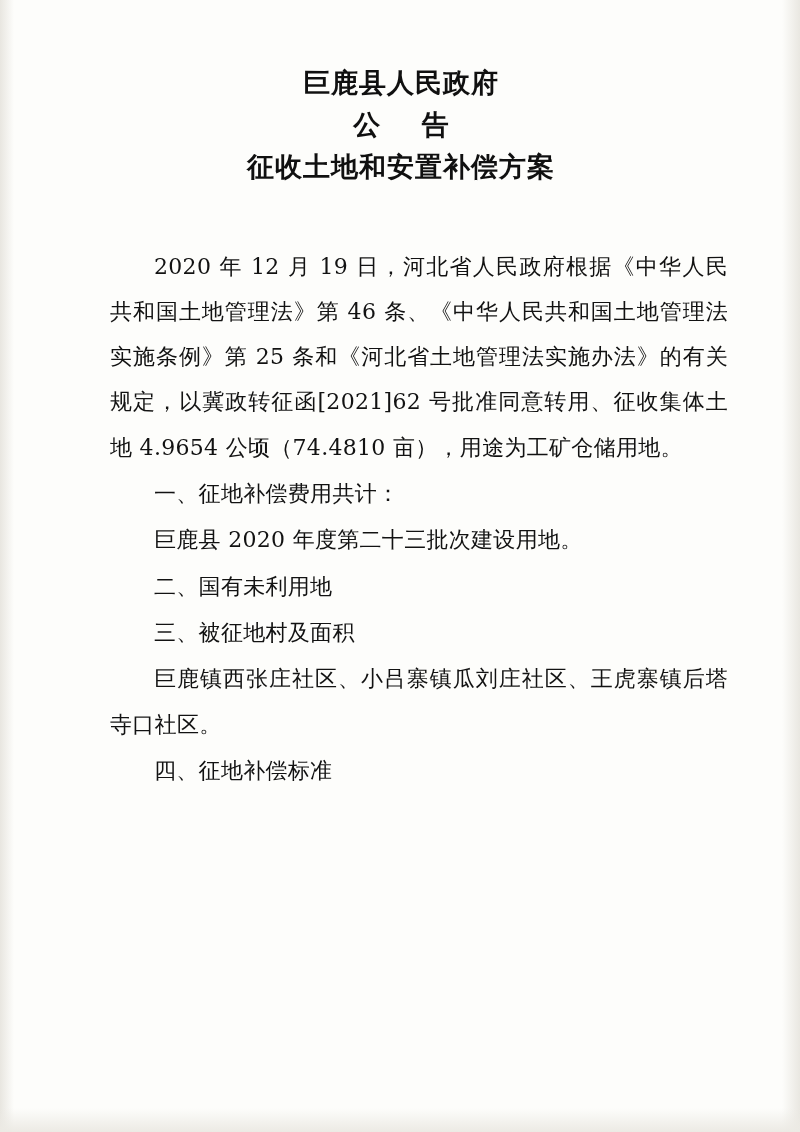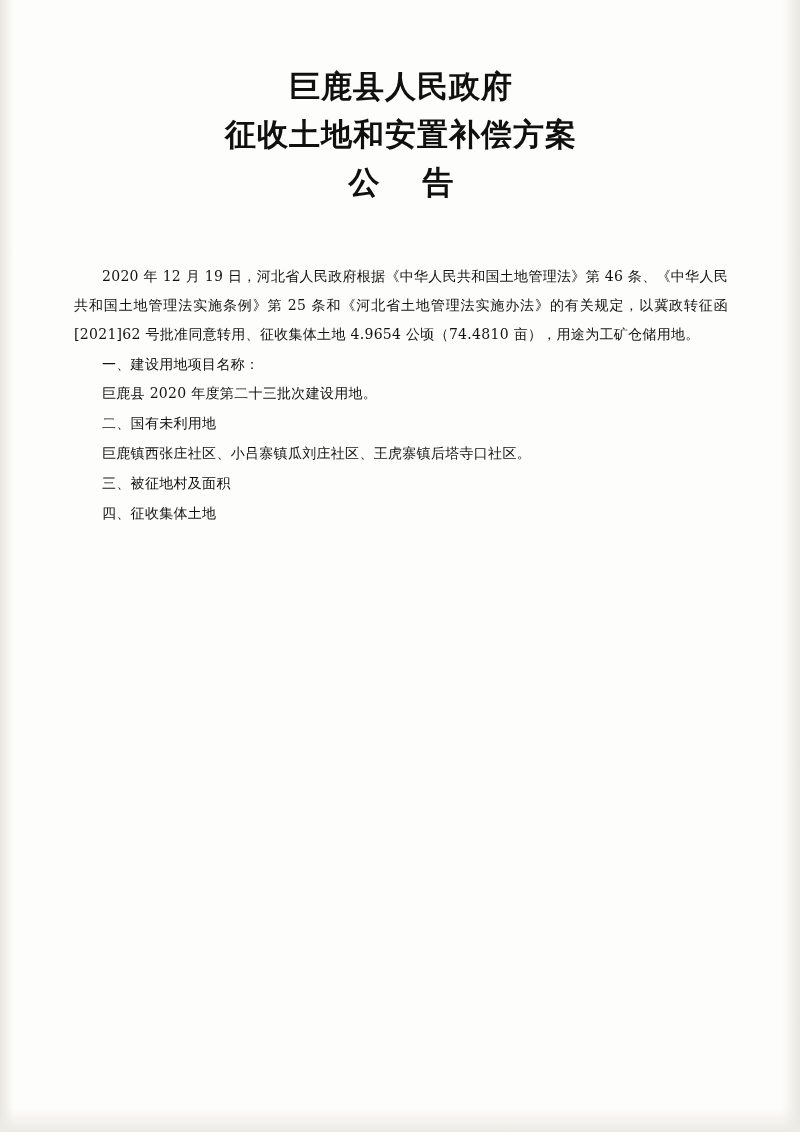--- a/index.html
+++ b/index.html
@@ -49,62 +49,63 @@
     padding: 62px 72px 0 74px;
   }
 
   .title-block {
     text-align: center;
     margin-bottom: 56px;
   }
   .title-line {
     font-family: "DejaVu Serif", "Liberation Serif", serif;
     font-weight: bold;
-    font-size: 31px;
+    font-size: 27px;
     line-height: 1.55;
     letter-spacing: 1px;
     color: #101010;
   }
   .title-line.spaced {
     letter-spacing: 16px;
     padding-left: 16px;
   }
 
   .body-text {
-    font-size: 14px;
+    font-size: 22px;
     line-height: 2.06;
     color: #121212;
     text-align: justify;
     letter-spacing: 0.3px;
+    margin-left: 36px;
   }
   .para {
     margin: 0 0 1px 0;
     text-indent: 2em;
   }
 </style>
 </head>
 <body>
 
 <div class="page">
   <div class="paper-edge-left"></div>
   <div class="paper-edge-right"></div>
   <div class="paper-edge-bottom"></div>
 
   <div class="content">
 
     <div class="title-block">
       <div class="title-line">巨鹿县人民政府</div>
+      <div class="title-line spaced">公  告</div>
       <div class="title-line">征收土地和安置补偿方案</div>
-      <div class="title-line spaced">公  告</div>
     </div>
 
     <div class="body-text">
       <p class="para">2020 年 12 月 19 日，河北省人民政府根据《中华人民共和国土地管理法》第 46 条、《中华人民共和国土地管理法实施条例》第 25 条和《河北省土地管理法实施办法》的有关规定，以冀政转征函[2021]62 号批准同意转用、征收集体土地 4.9654 公顷（74.4810 亩），用途为工矿仓储用地。</p>
-      <p class="para">一、建设用地项目名称：</p>
+      <p class="para">一、征地补偿费用共计：</p>
       <p class="para">巨鹿县 2020 年度第二十三批次建设用地。</p>
       <p class="para">二、国有未利用地</p>
+      <p class="para">三、被征地村及面积</p>
       <p class="para">巨鹿镇西张庄社区、小吕寨镇瓜刘庄社区、王虎寨镇后塔寺口社区。</p>
-      <p class="para">三、被征地村及面积</p>
-      <p class="para">四、征收集体土地</p>
+      <p class="para">四、征地补偿标准</p>
     </div>
 
   </div>
 </div>
 
 </body></html>

